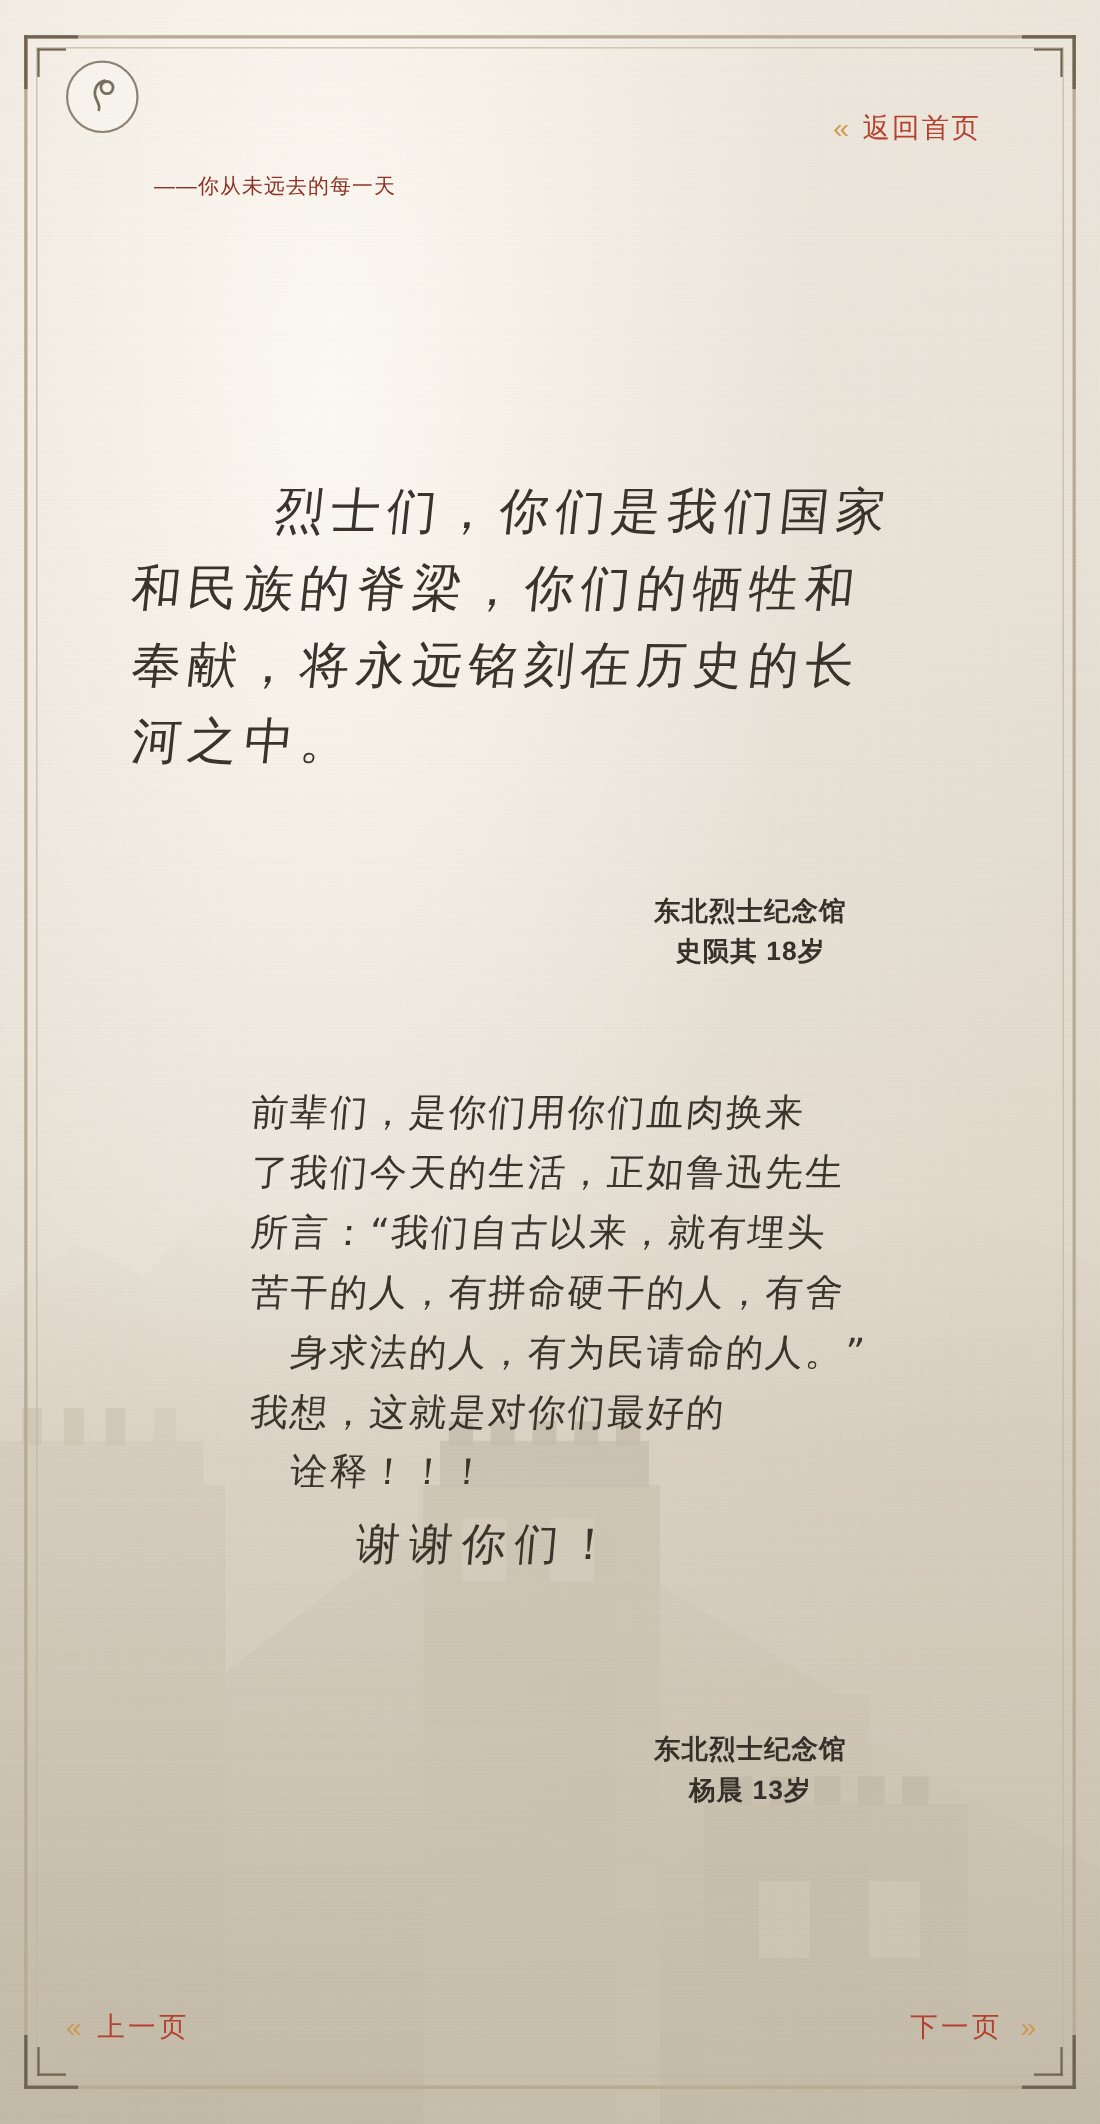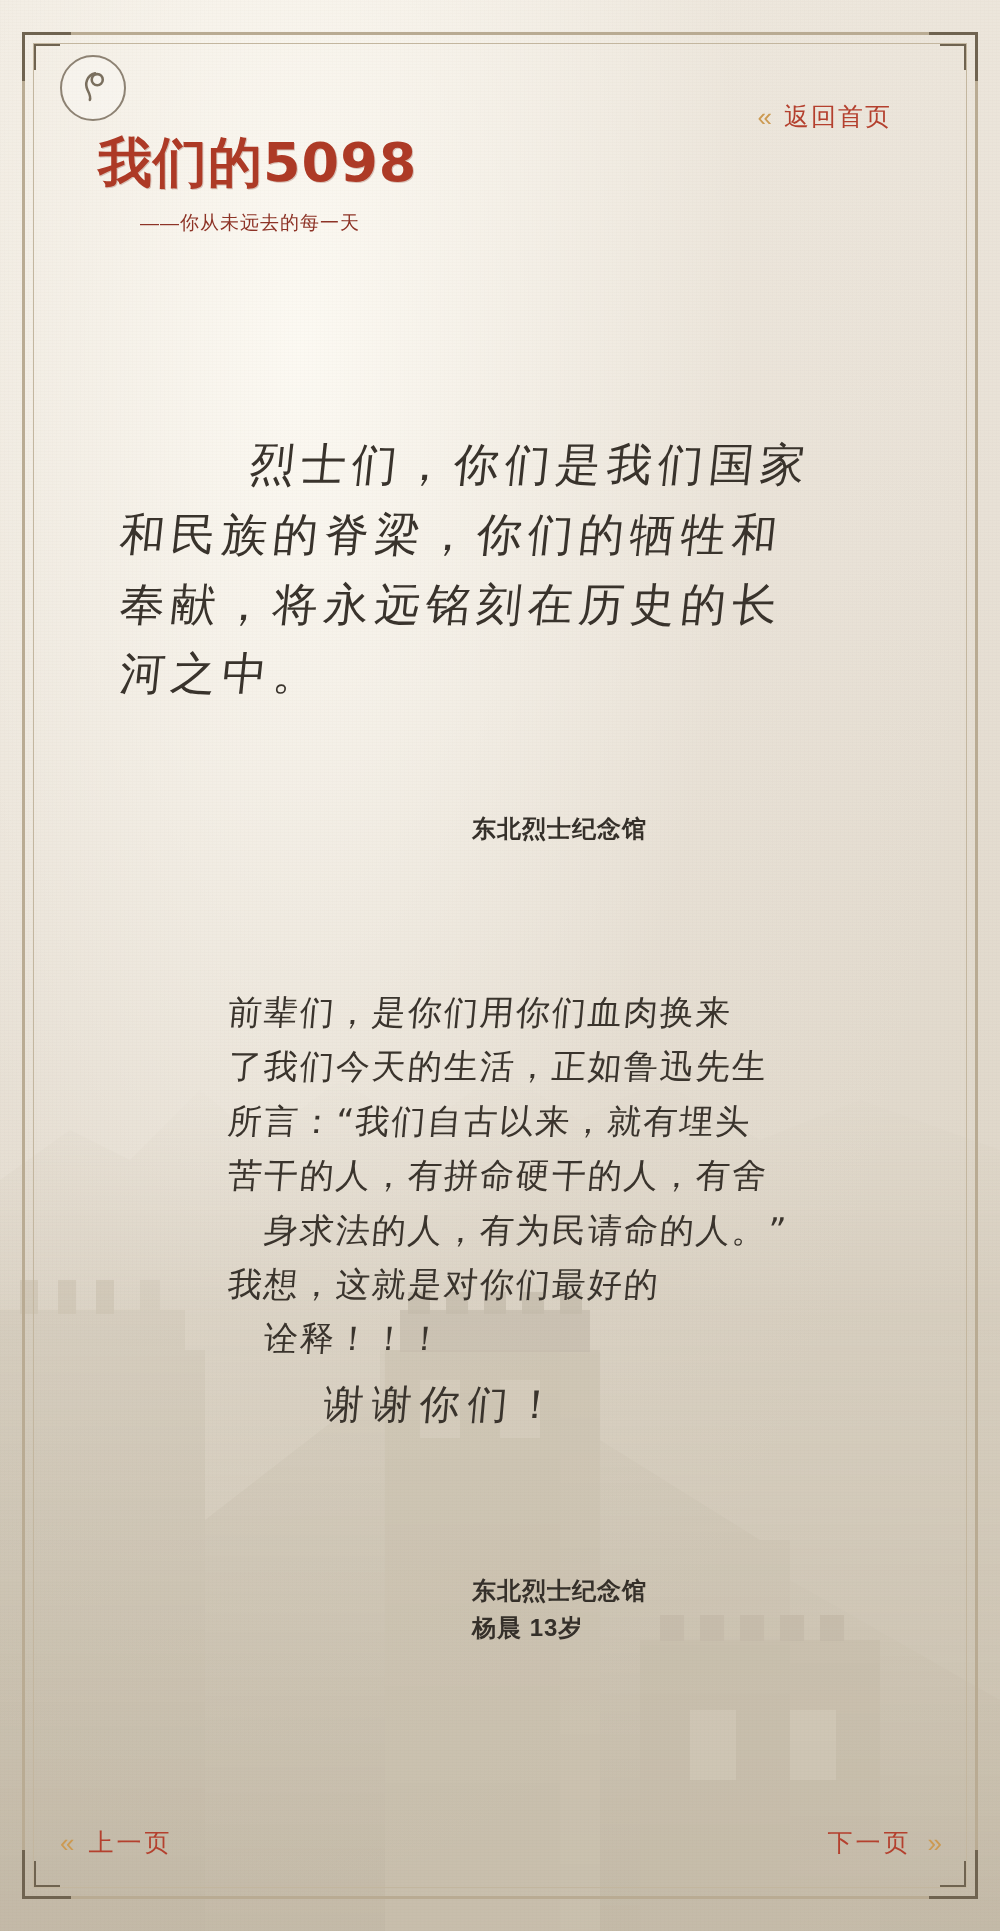--- a/index.html
+++ b/index.html
@@ -137,21 +137,21 @@
   .entry-1 .hand {
     font-size: 45px;
     line-height: 1.55;
     letter-spacing: 6px;
     transform: skewX(-6deg);
     color: #39332c;
   }
   .entry-1 .line-indent { padding-left: 130px; }
 
   .sign {
-    text-align: left;
+    text-align: center;
     font-size: 24px;
     color: #35302a;
     line-height: 1.55;
     font-weight: bold;
     letter-spacing: 1px;
   }
   .sign-1 {
     position: absolute;
     right: 108px; top: 810px;
     width: 420px;
@@ -276,32 +276,32 @@
       </svg>
     </span>
   </div>
 
   <div class="back-home">
     <span class="chev">«</span>
     <span class="label">返回首页</span>
   </div>
 
   <div class="title-block">
-    <div class="title-main">我们的5098</div>
     <div class="title-sub">——你从未远去的每一天</div>
   </div>
 
   <div class="entry entry-1">
     <div class="hand line-indent">烈士们，你们是我们国家</div>
     <div class="hand">和民族的脊梁，你们的牺牲和</div>
     <div class="hand">奉献，将永远铭刻在历史的长</div>
     <div class="hand">河之中。</div>
   </div>
   <div class="sign sign-1">
     <div>东北烈士纪念馆</div>
+    <div>史陨其  18岁</div>
   </div>
 
   <div class="entry entry-2">
     <div class="hand">前辈们，是你们用你们血肉换来</div>
     <div class="hand">了我们今天的生活，正如鲁迅先生</div>
     <div class="hand">所言：“我们自古以来，就有埋头</div>
     <div class="hand">苦干的人，有拼命硬干的人，有舍</div>
     <div class="hand pad1">身求法的人，有为民请命的人。”</div>
     <div class="hand">我想，这就是对你们最好的</div>
     <div class="hand pad1">诠释！！！</div>

